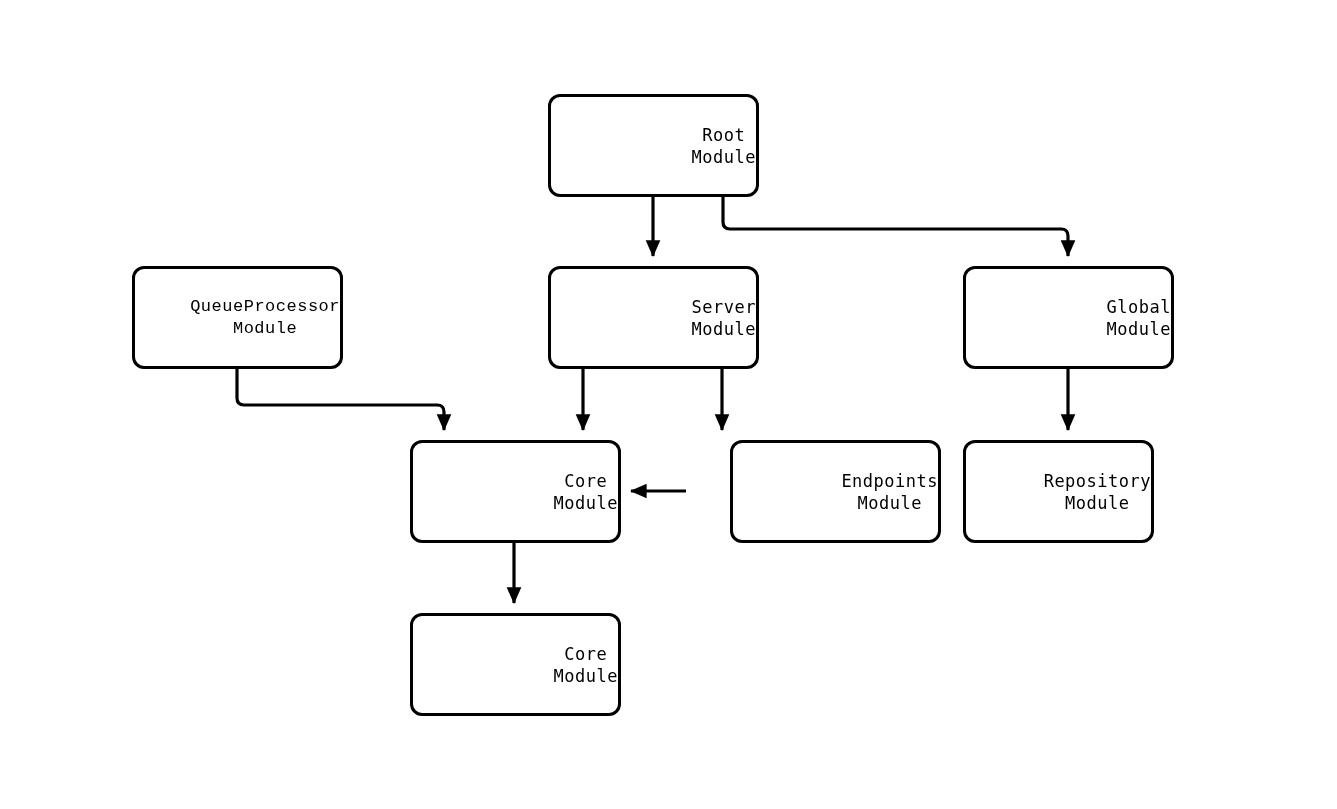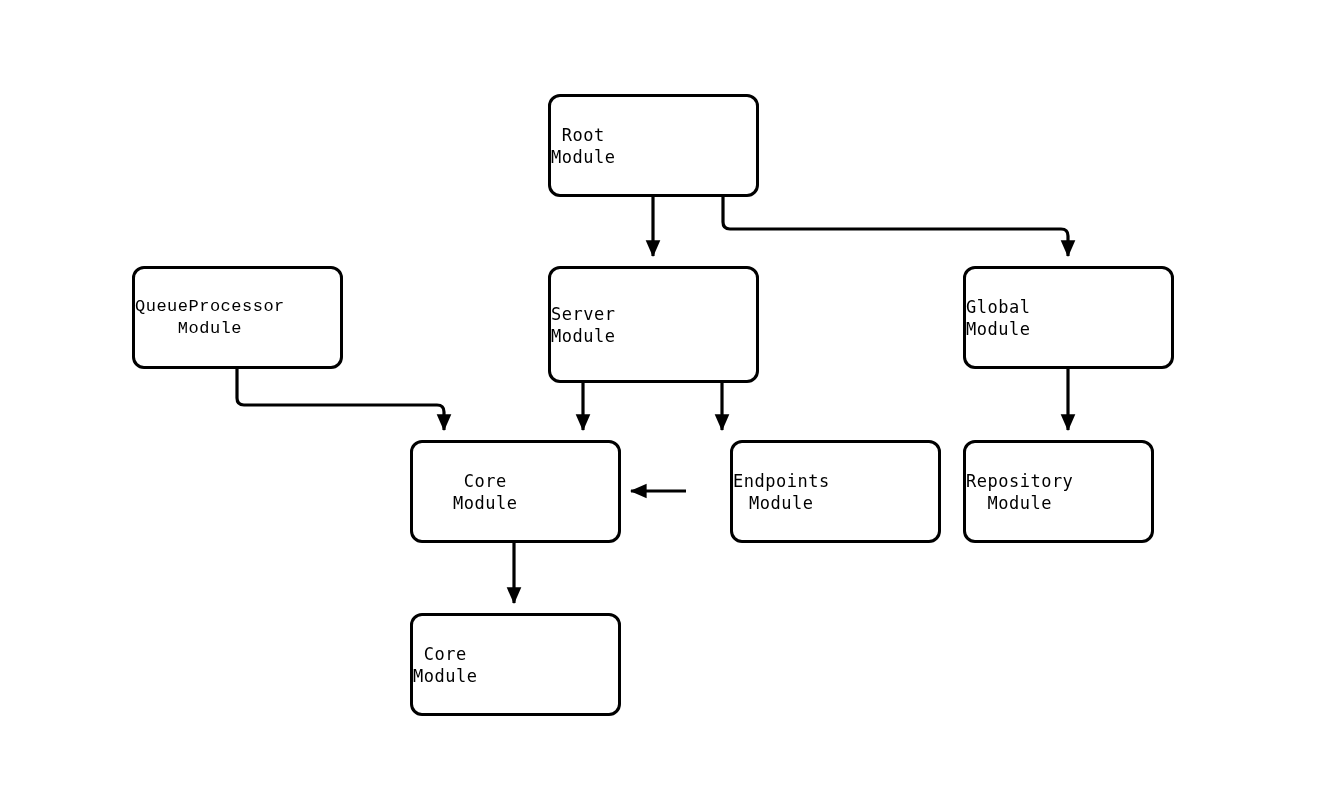--- a/index.html
+++ b/index.html
@@ -25,21 +25,21 @@
     height: 809px;
   }
   .node {
     position: absolute;
     box-sizing: border-box;
     background: #ffffff;
     border: 3px solid #000000;
     border-radius: 12px;
     display: flex;
     flex-direction: column;
-    align-items: flex-start;
+    align-items: flex-end;
     justify-content: center;
     z-index: 2;
   }
   .node-label {
     font-size: 17px;
     line-height: 22px;
     color: #000000;
     text-align: center;
     letter-spacing: 0.5px;
     white-space: pre;
@@ -79,21 +79,21 @@
   </svg>
 
   <div class="node" style="left:548px; top:94px; width:211px; height:103px;">
     <div class="node-label"><span>Root</span><span class="l2">Module</span></div>
   </div>
 
   <div class="node" style="left:132px; top:266px; width:211px; height:103px;font-family:Liberation Mono, monospace;">
     <div class="node-label"><span>QueueProcessor</span><span class="l2">Module</span></div>
   </div>
 
-  <div class="node" style="left:548px; top:266px; width:211px; height:117px;">
+  <div class="node" style="left:548px; top:266px; width:211px; height:103px;">
     <div class="node-label"><span>Server</span><span class="l2">Module</span></div>
   </div>
 
   <div class="node" style="left:963px; top:266px; width:211px; height:103px;">
     <div class="node-label"><span>Global</span><span class="l2">Module</span></div>
   </div>
 
   <div class="node" style="left:410px; top:440px; width:211px; height:103px;padding-left:40px;">
     <div class="node-label"><span>Core</span><span class="l2">Module</span></div>
   </div>

